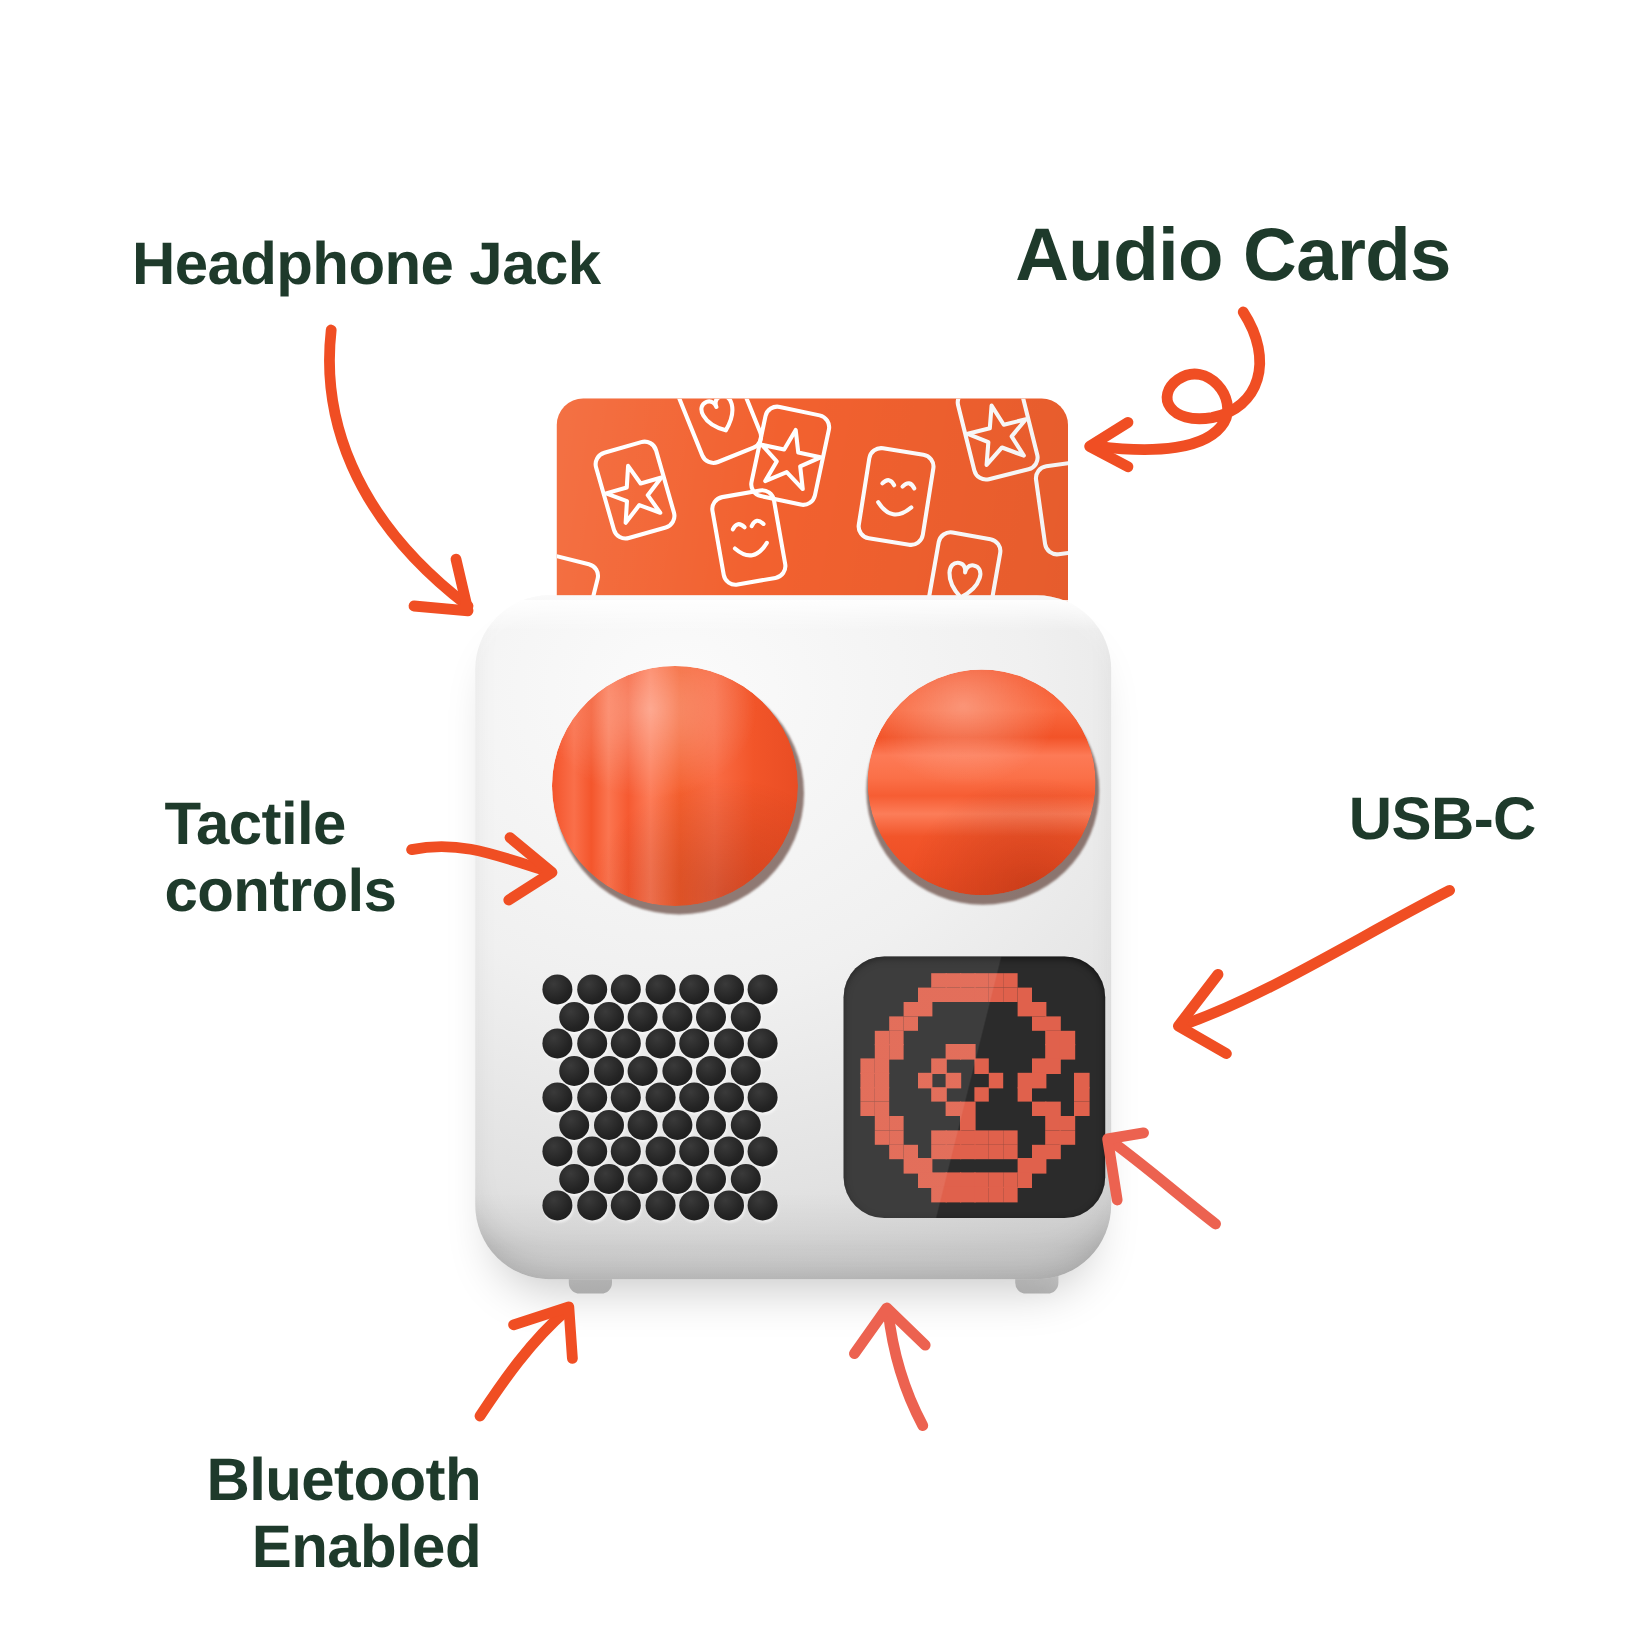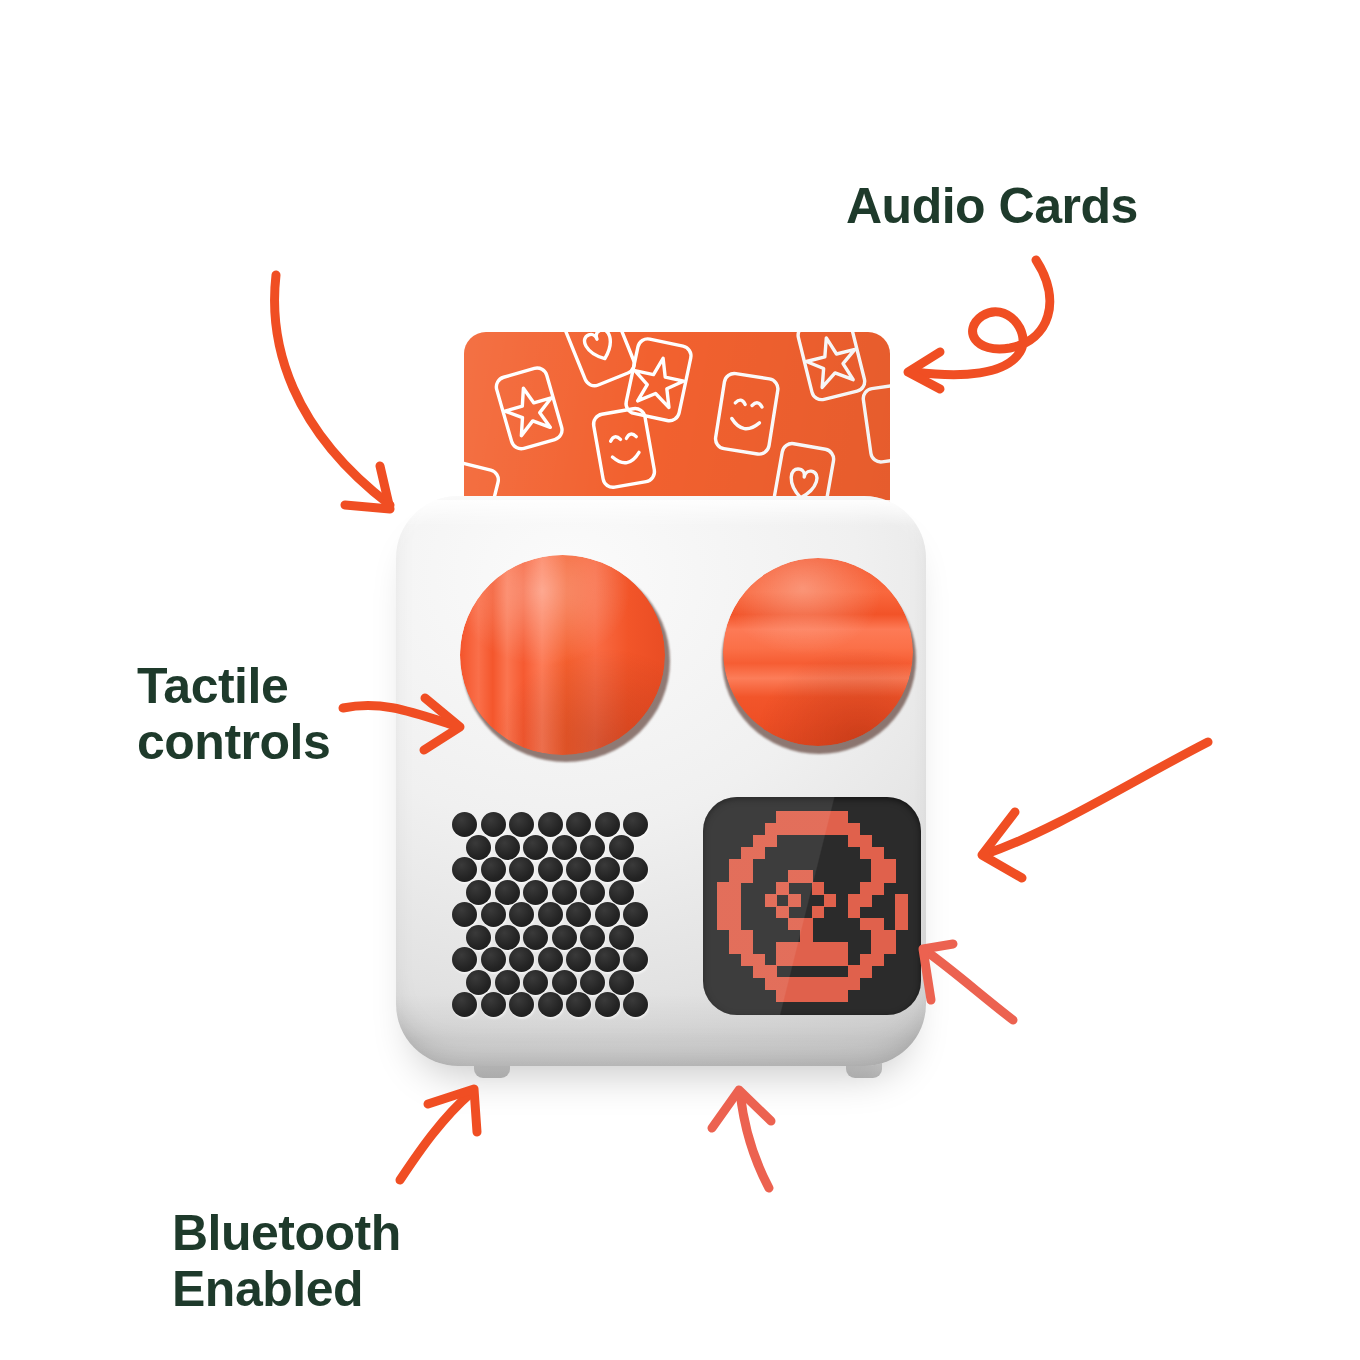--- a/index.html
+++ b/index.html
@@ -23,25 +23,25 @@
   .callout {
     position: absolute;
     color: #1e3a2b;
     font-weight: 600;
     letter-spacing: -0.5px;
     line-height: 1.12;
     white-space: pre-line;
     font-family: "Liberation Sans", sans-serif;
   }
   .cal-headphone { left: 110px;  top: 192px;  font-size: 50px; }
-  .cal-audiocards{ left: 846px;  top: 178px;  font-size: 50px; }
+  .cal-audiocards{ left: 846px;  top: 178px;  font-size: 62px; }
   .cal-tactile   { left: 137px;  top: 658px;  font-size: 50px; }
   .cal-usbc      { left: 1124px; top: 654px;  font-size: 50px; }
   .cal-pixel     { left: 1038px; top: 1000px; font-size: 50px; }
-  .cal-bluetooth { left: 172px;  top: 1205px; font-size: 50px; }
+  .cal-bluetooth { left: 172px;  top: 1205px; font-size: 50px; text-align: right; }
   .cal-battery   { left: 762px;  top: 1215px; font-size: 50px; }
 
   
   #arrows {
     position: absolute;
     left: 0; top: 0;
     width: 1360px; height: 1360px;
     pointer-events: none;
   }
   .arrow-path {
@@ -502,25 +502,27 @@
       <path class="arrow-path" stroke-width="9" d="M400 1180 C 420 1150, 442 1118, 472 1092"></path>
       <path class="arrow-path" stroke-width="9" d="M428 1104 L 474 1089 L 477 1132"></path>
     </g>
 
     <g>
       <path class="arrow-soft arrow-path" stroke-width="9" d="M769 1188 C 754 1160, 744 1128, 740 1092"></path>
       <path class="arrow-soft arrow-path" stroke-width="9" d="M712 1128 L 739 1090 L 771 1121"></path>
     </g>
   </svg>
 
+  <div class="callout cal-headphone">Headphone Jack</div>
 
   <div class="callout cal-audiocards">Audio Cards</div>
 
   <div class="callout cal-tactile">Tactile
 controls</div>
 
+  <div class="callout cal-usbc">USB-C</div>
 
 
   <div class="callout cal-bluetooth">Bluetooth
 Enabled</div>
 
 
 </div>
 
 </body></html>

